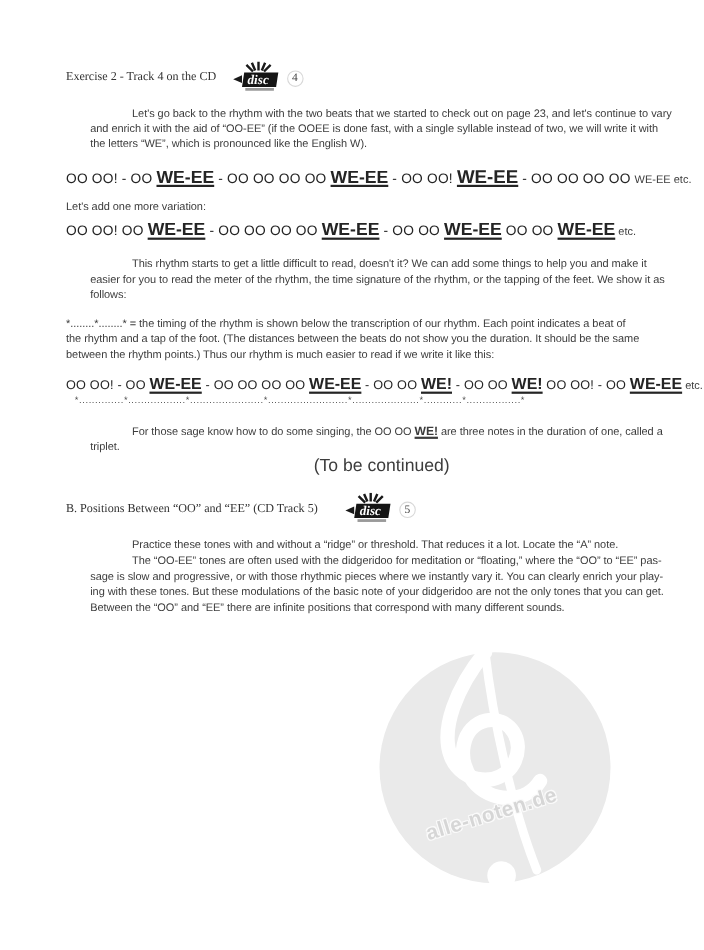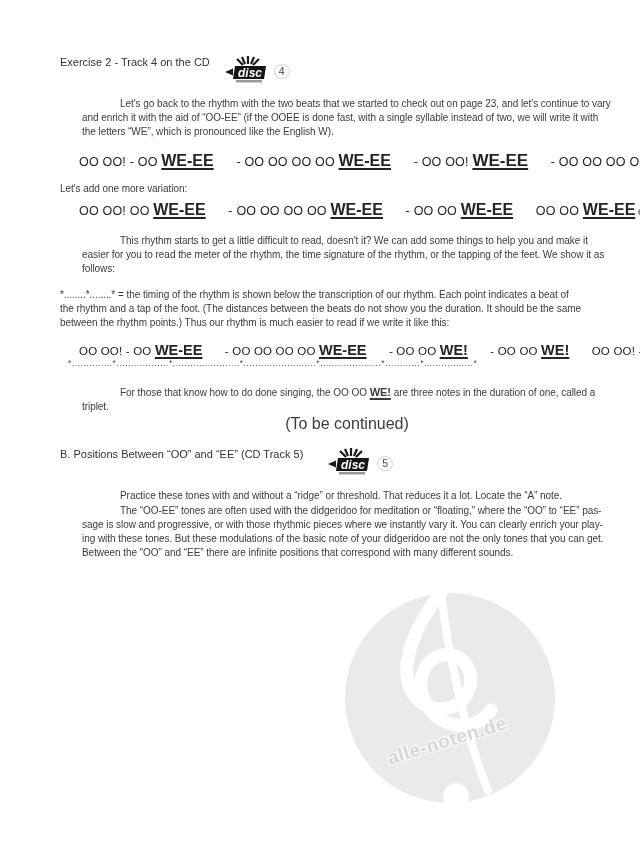--- a/index.html
+++ b/index.html
@@ -3,26 +3,26 @@
 <meta charset="utf-8">
 <style>
   html,body{margin:0;padding:0;background:#ffffff;}
   .page{
     position:relative;width:640px;height:864px;background:#ffffff;
     font-family:"Liberation Sans","DejaVu Sans",sans-serif;color:#3a3a3a;overflow:hidden;
   }
   .abs{position:absolute;left:60px;width:538px;}
   .para{font-size:10px;line-height:14px;letter-spacing:-0.05px;white-space:pre-line;text-align:left;color:#3c3c3c;}
   .indent{text-indent:38px;margin-left:22px;}
-  .hdr-row{display:flex;align-items:flex-start;gap:14px;}
+  .hdr-row{display:flex;align-items:center;gap:14px;font-family:Liberation Serif, serif;}
   .hdr-text{font-size:11px;color:#333;padding-bottom:3px;}
   .disc-wrap{display:flex;align-items:center;gap:4px;}
   .disc-num{font-size:10.5px;color:#444;border:1px solid #d8d8d8;border-radius:50%;padding:0px 4px;line-height:13px;}
   .rl{white-space:nowrap;font-size:12.5px;letter-spacing:0.2px;color:#242424;}
-  .rl .plain{font-size:12.5px;margin-left:19px;}
+  .rl .plain{font-size:12.5px;}
   .rl .bold{font-weight:700;font-size:16px;text-decoration:underline;text-decoration-thickness:1.5px;text-underline-offset:2px;letter-spacing:0;}
   .rl .bold.big{font-size:17px;}
   .rl .small{font-size:10px;letter-spacing:0;color:#3c3c3c;}
   .rl3{font-size:11.5px;}
   .rl3 .plain{font-size:11.5px;}
   .rl3 .bold{font-size:14.5px;}
   .dots{font-size:8.5px;letter-spacing:0.55px;color:#4a4a4a;padding-left:8px;margin-top:0px;white-space:nowrap;}
   .p4 .ibold{font-weight:700;font-size:11px;text-decoration:underline;text-decoration-thickness:1.5px;text-underline-offset:2px;}
   .tbc{text-align:center;transform:translateX(18px);font-size:16px;color:#3c3c3c;}
   .wm-text{
@@ -67,21 +67,21 @@
 
   <div class="abs para" style="top:288px">*........*........* = the timing of the rhythm is shown below the transcription of our rhythm. Each point indicates a beat of
 the rhythm and a tap of the foot. (The distances between the beats do not show you the duration. It should be the same
 between the rhythm points.) Thus our rhythm is much easier to read if we write it like this:</div>
 
   <div class="abs" style="top:342px">
     <div class="rl rl3"><span class="plain">OO OO! - OO </span><span class="bold">WE-EE</span><span class="plain"> - OO OO OO OO  </span><span class="bold">WE-EE</span><span class="plain"> - OO OO </span><span class="bold">WE!</span><span class="plain"> - OO OO </span><span class="bold">WE!</span><span class="plain"> OO OO! - OO </span><span class="bold">WE-EE</span><span class="small"> etc.</span></div>
     <div class="dots">*..............*..................*.......................*.........................*.....................*............*.................*</div>
   </div>
 
-  <div class="abs para indent p4" style="top:385px"><span class="plain">For those that know how to do done singing, the OO OO </span><span class="ibold">WE!</span><span class="plain">  are three notes in the duration of one, called a
+  <div class="abs para indent p4" style="top:385px"><span class="plain">For those sage know how to do some singing, the OO OO </span><span class="ibold">WE!</span><span class="plain">  are three notes in the duration of one, called a
 triplet.</span></div>
 
   <div class="abs tbc" style="top:415px">(To be continued)</div>
 
   <div class="abs hdr-row" style="top:448px;gap:24px">
     <span class="hdr-text">B. Positions Between “OO” and “EE” (CD Track 5)</span>
     <span class="disc-wrap">
       <svg class="disc-svg" width="46" height="30" viewBox="0 0 46 30">
         <path d="M19,9 L13,3 M21,8 L18,1 M24,8 L24,0 M27,8 L30,1 M29,9 L35,3" stroke="#1a1a1a" stroke-width="2.2" fill="none"></path>
         <path d="M1,16 L9,12.5 L9,19.5 Z" fill="#1a1a1a"></path>

